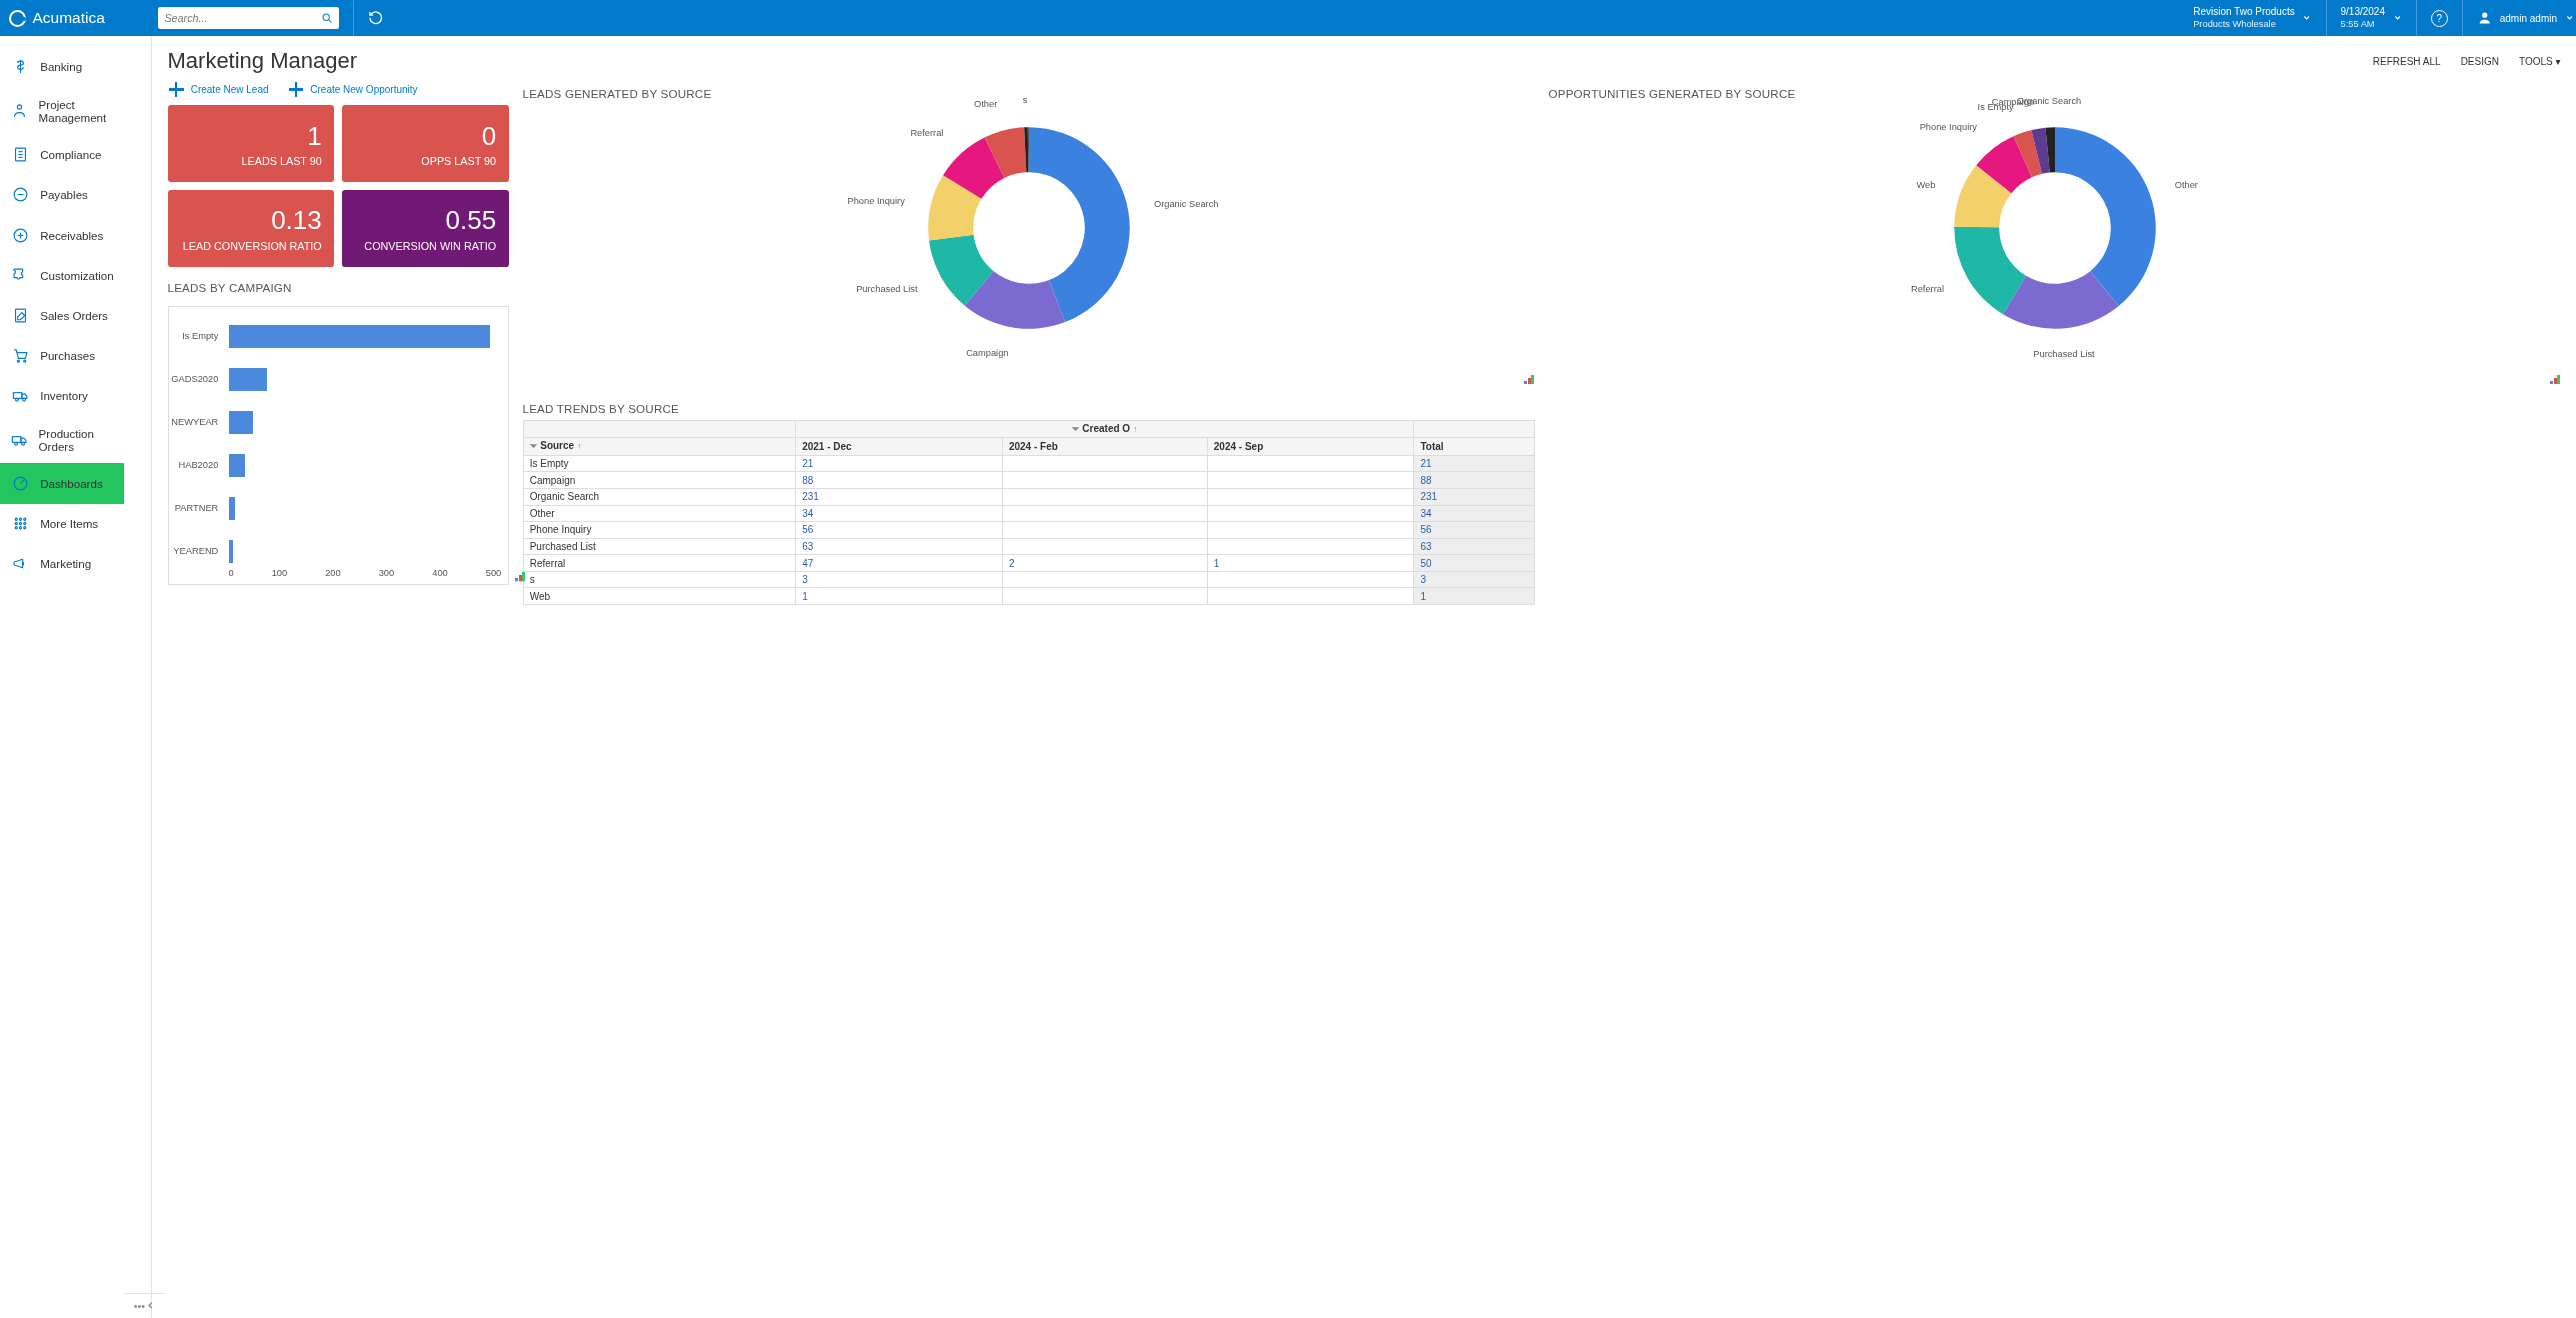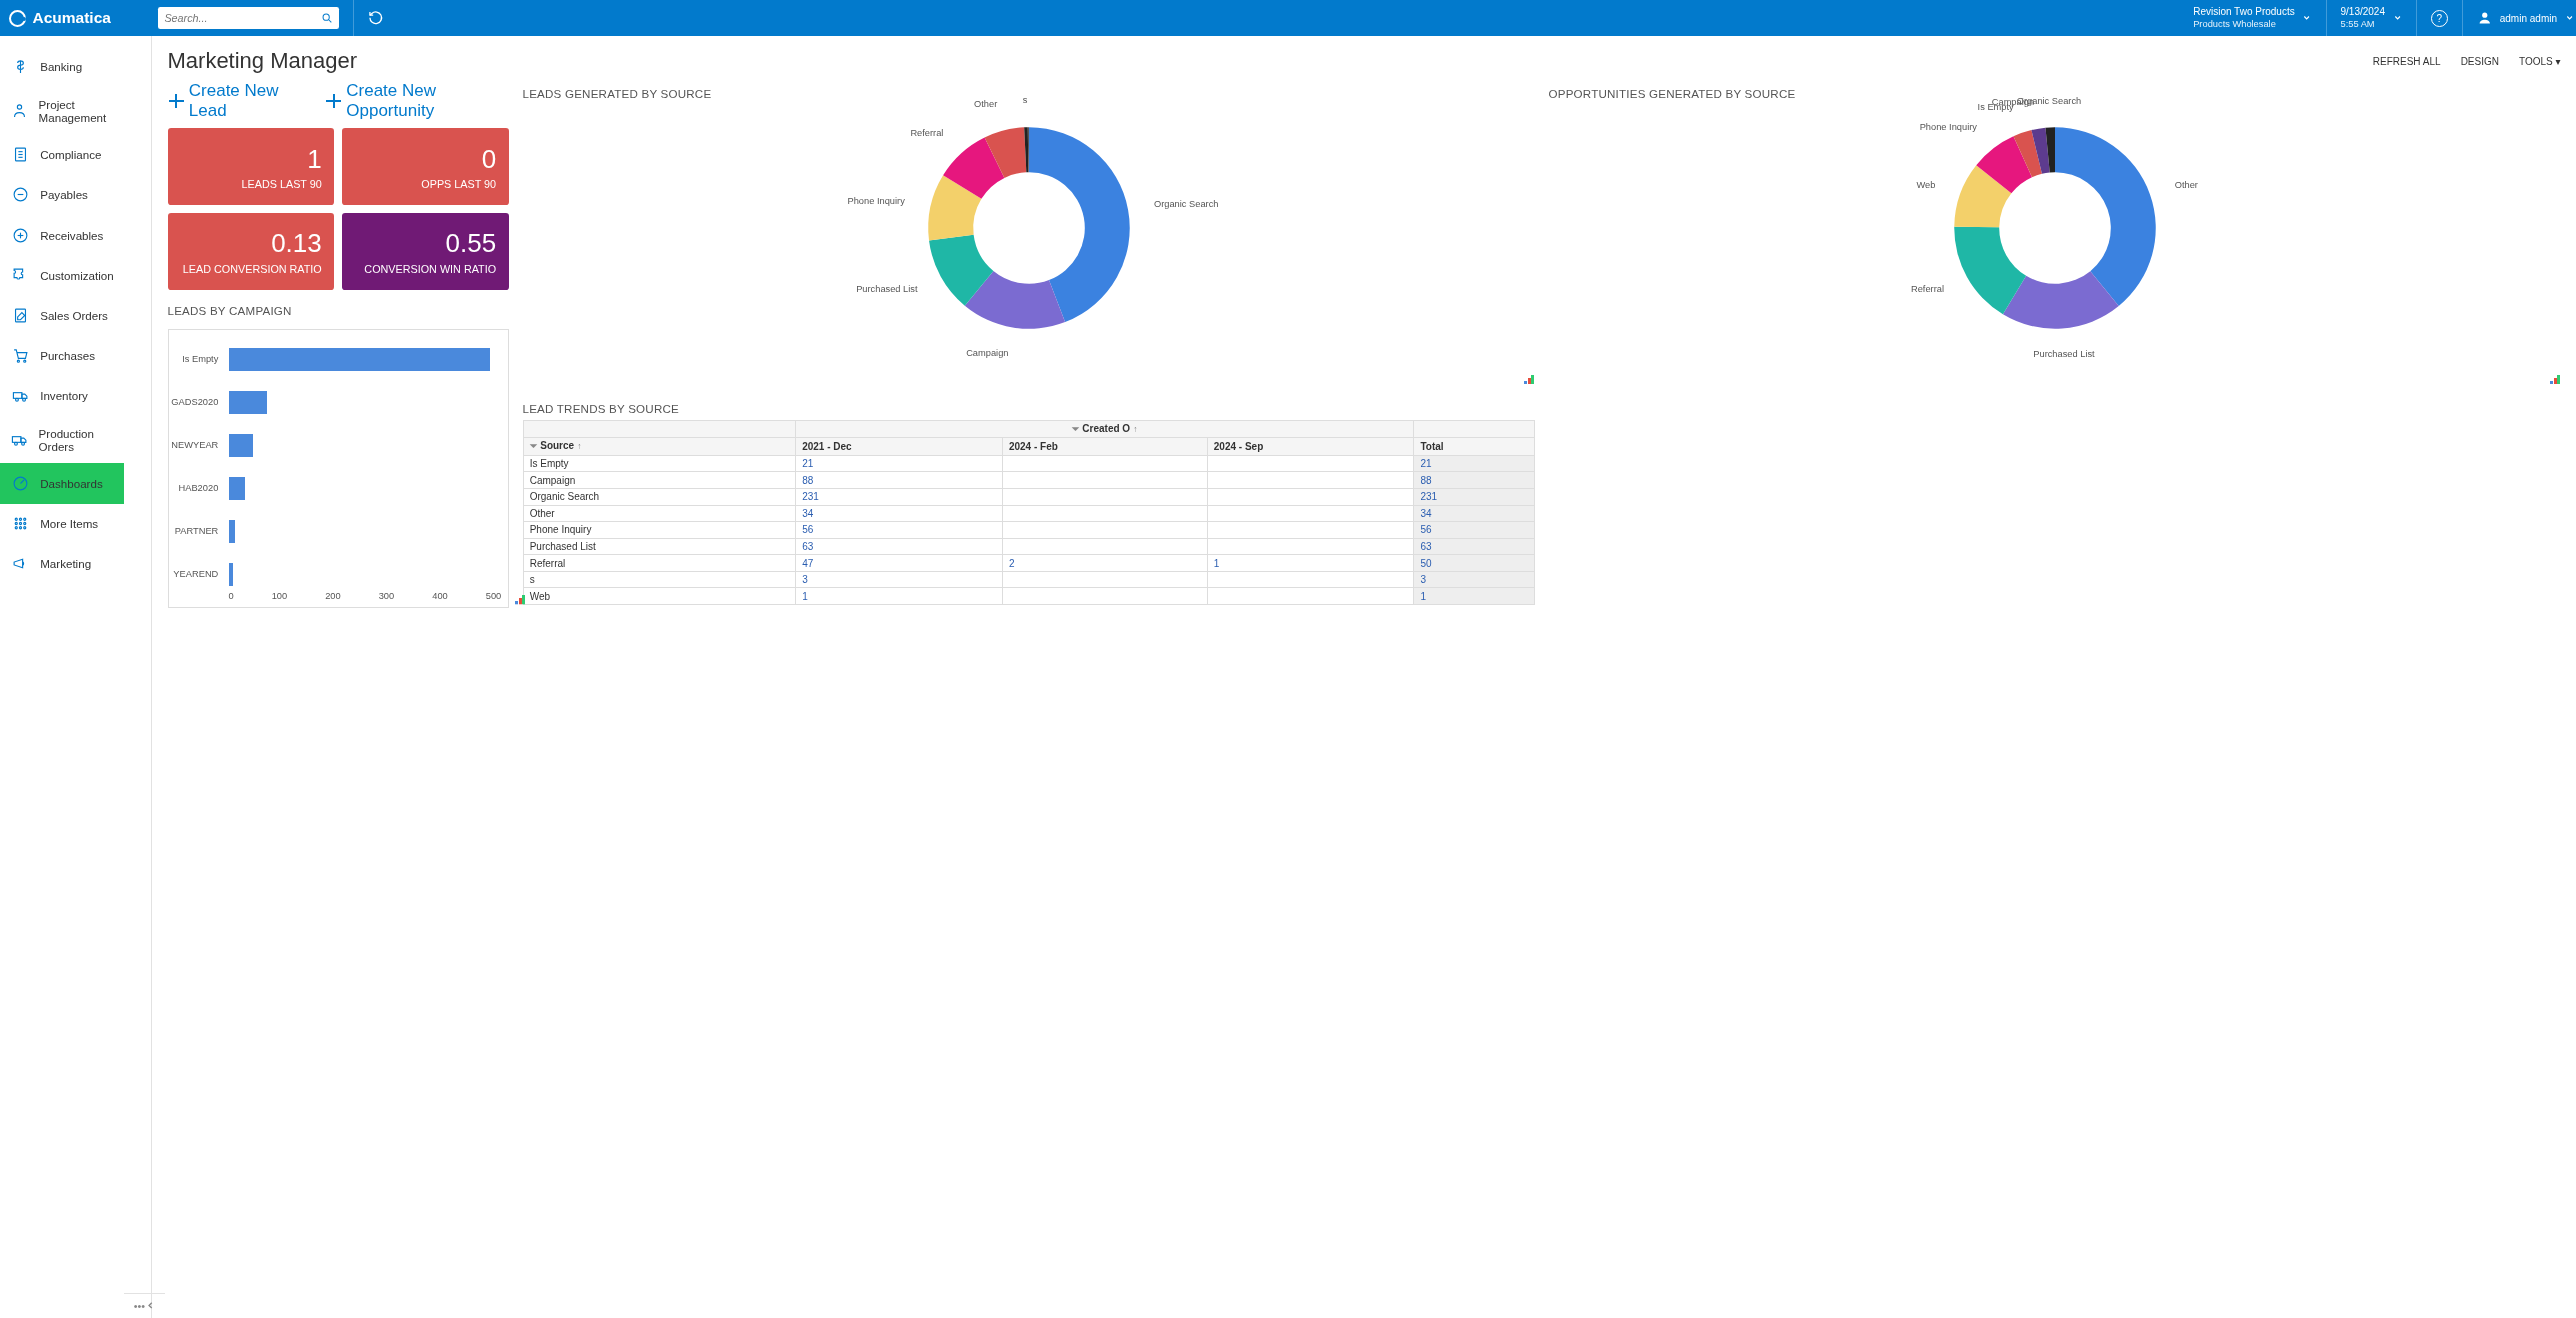--- a/index.html
+++ b/index.html
@@ -1,18 +1,18 @@
 <!DOCTYPE html>
 <html style="font-size:12.4px"><head>
 <meta charset="utf-8">
 <style>
 *{box-sizing:border-box;margin:0;padding:0;font-family:-apple-system,BlinkMacSystemFont,"Segoe UI",Arial,sans-serif}
 body{background:#fff;color:#333;font-size:10.8px}
 .topbar{background:#027acc;height:36px;display:flex;align-items:center;color:#fff}
-.logo-box{width:152px;display:flex;align-items:center;gap:6.2px;padding-left:9.3px;font-size:15.5px;font-weight:700}
+.logo-box{width:152px;display:flex;align-items:center;gap:6.2px;padding-left:9.3px;font-size:15.5px;font-weight:400}
 .logo-ring{width:17px;height:17px;border:2.3px solid #fff;border-radius:50%;position:relative}
 .logo-ring::after{content:"";position:absolute;right:-1.5px;top:5.4px;width:3.9px;height:3.9px;background:#027acc;border-radius:50%}
 .search-wrap{width:181px;height:21.7px;background:#fff;border-radius:2.3px;display:flex;align-items:center;padding:0 6.2px;margin-left:6.2px}
 .search-wrap input{flex:1;border:none;outline:none;font-size:10.8px;font-style:italic;color:#555}
 .vdiv{width:0.8px;height:36px;background:rgba(255,255,255,.25);margin:0 14px}
 .hdr-btn{display:flex;align-items:center;gap:7.7px;cursor:pointer;font-size:10px;line-height:1.3}
 .hdr-btn .sub{font-size:9.3px;opacity:.9}
 .hdr-spacer{flex:1}
 .hdr-icon{width:17px;height:17px;border:1.5px solid #fff;border-radius:50%;display:flex;align-items:center;justify-content:center;font-size:10px}
 
@@ -26,21 +26,21 @@
 
 .main{flex:1;padding:12.4px 15.5px;overflow:auto}
 .page-head{display:flex;align-items:center;margin-bottom:6.2px}
 .page-head h1{font-size:22px;font-weight:500;color:#333}
 .page-actions{margin-left:auto;display:flex;gap:20px;font-size:10px;color:#333}
 .page-actions span{cursor:pointer}
 
 .dash{display:grid;grid-template-columns:341px 1fr 1fr;gap:14px}
 .col1{display:flex;flex-direction:column;gap:7.7px}
 .link-row{display:flex;gap:18.6px}
-.qlink{display:flex;align-items:center;gap:6.2px;color:#027acc;font-size:17px;cursor:pointer}
+.qlink{display:flex;align-items:center;gap:6.2px;color:#027acc;font-size:10px;cursor:pointer}
 .plus{width:17px;height:17px;display:inline-block;position:relative}
 .plus::before,.plus::after{content:"";position:absolute;background:#027acc}
 .plus::before{left:7.7px;top:1.5px;width:2.3px;height:14.7px}
 .plus::after{top:7.7px;left:1.5px;height:2.3px;width:14.7px}
 
 .kpi-grid{display:grid;grid-template-columns:1fr 1fr;gap:7.7px}
 .kpi{border-radius:3.1px;color:#fff;padding:9.3px 12.4px;height:77px;display:flex;flex-direction:column;justify-content:center;align-items:flex-end}
 .kpi.red{background:#d9534f}
 .kpi.green{background:#701a75}
 .kpi .big{font-size:26px;font-weight:300}

